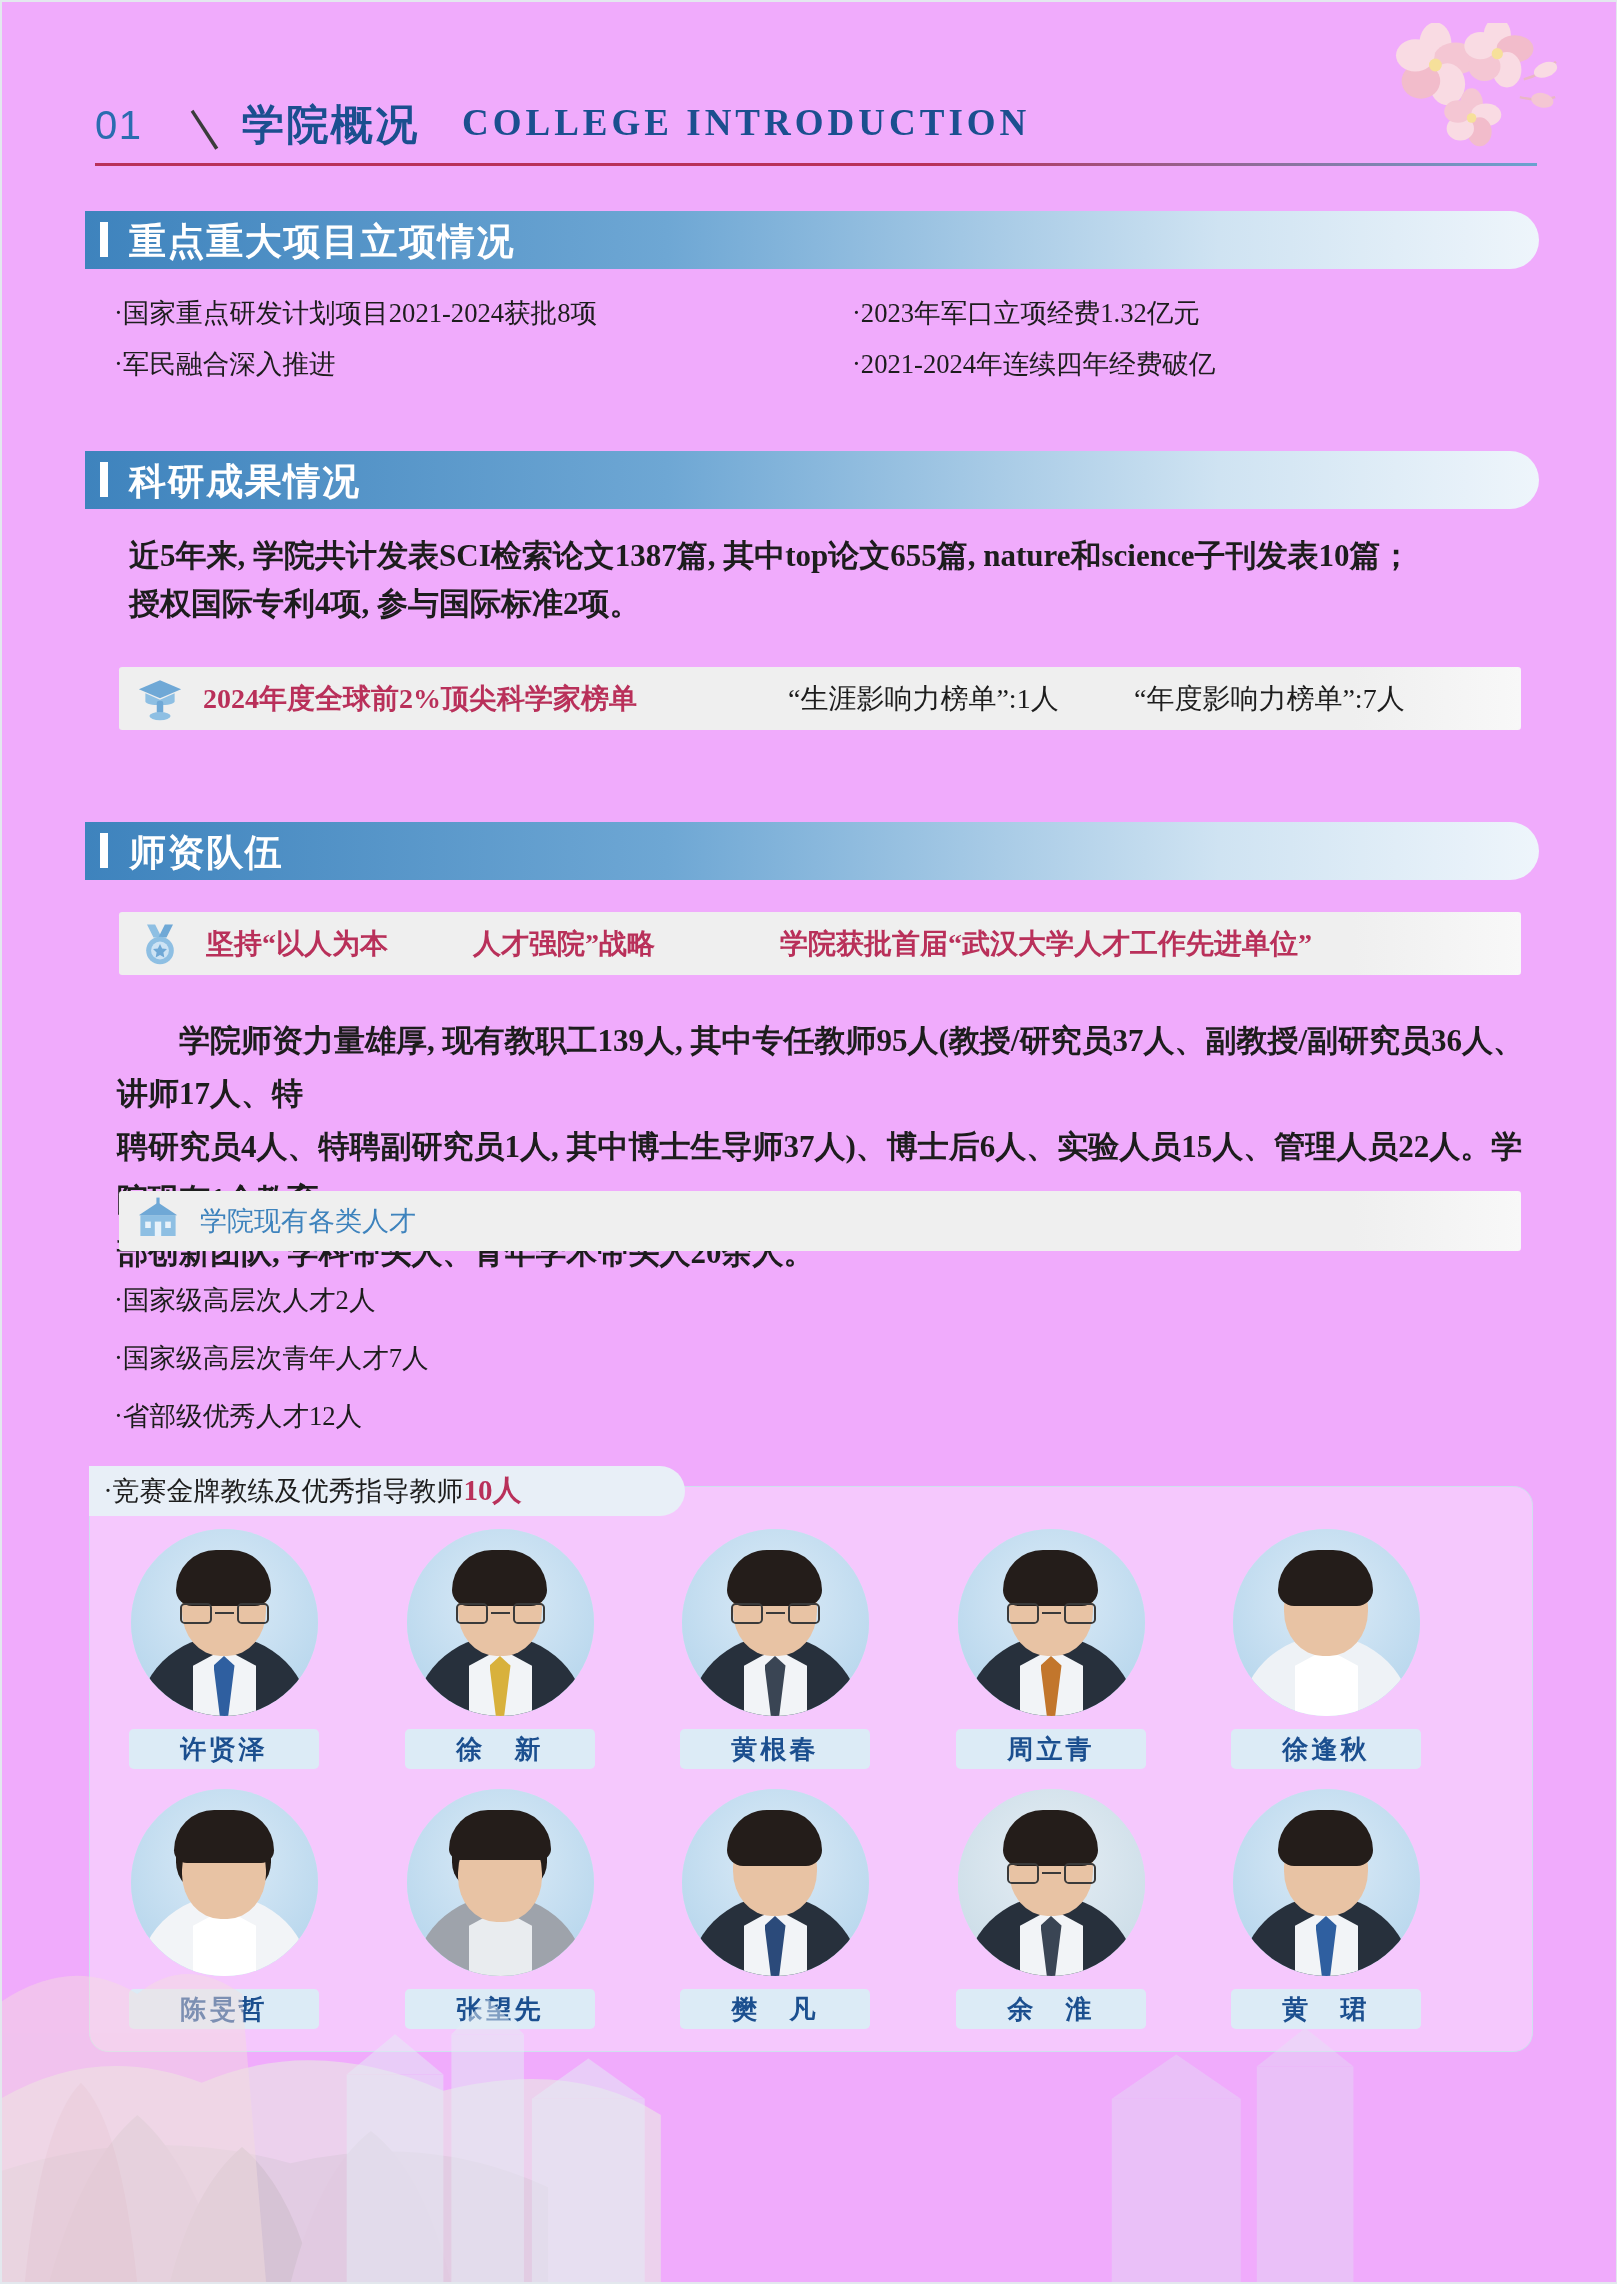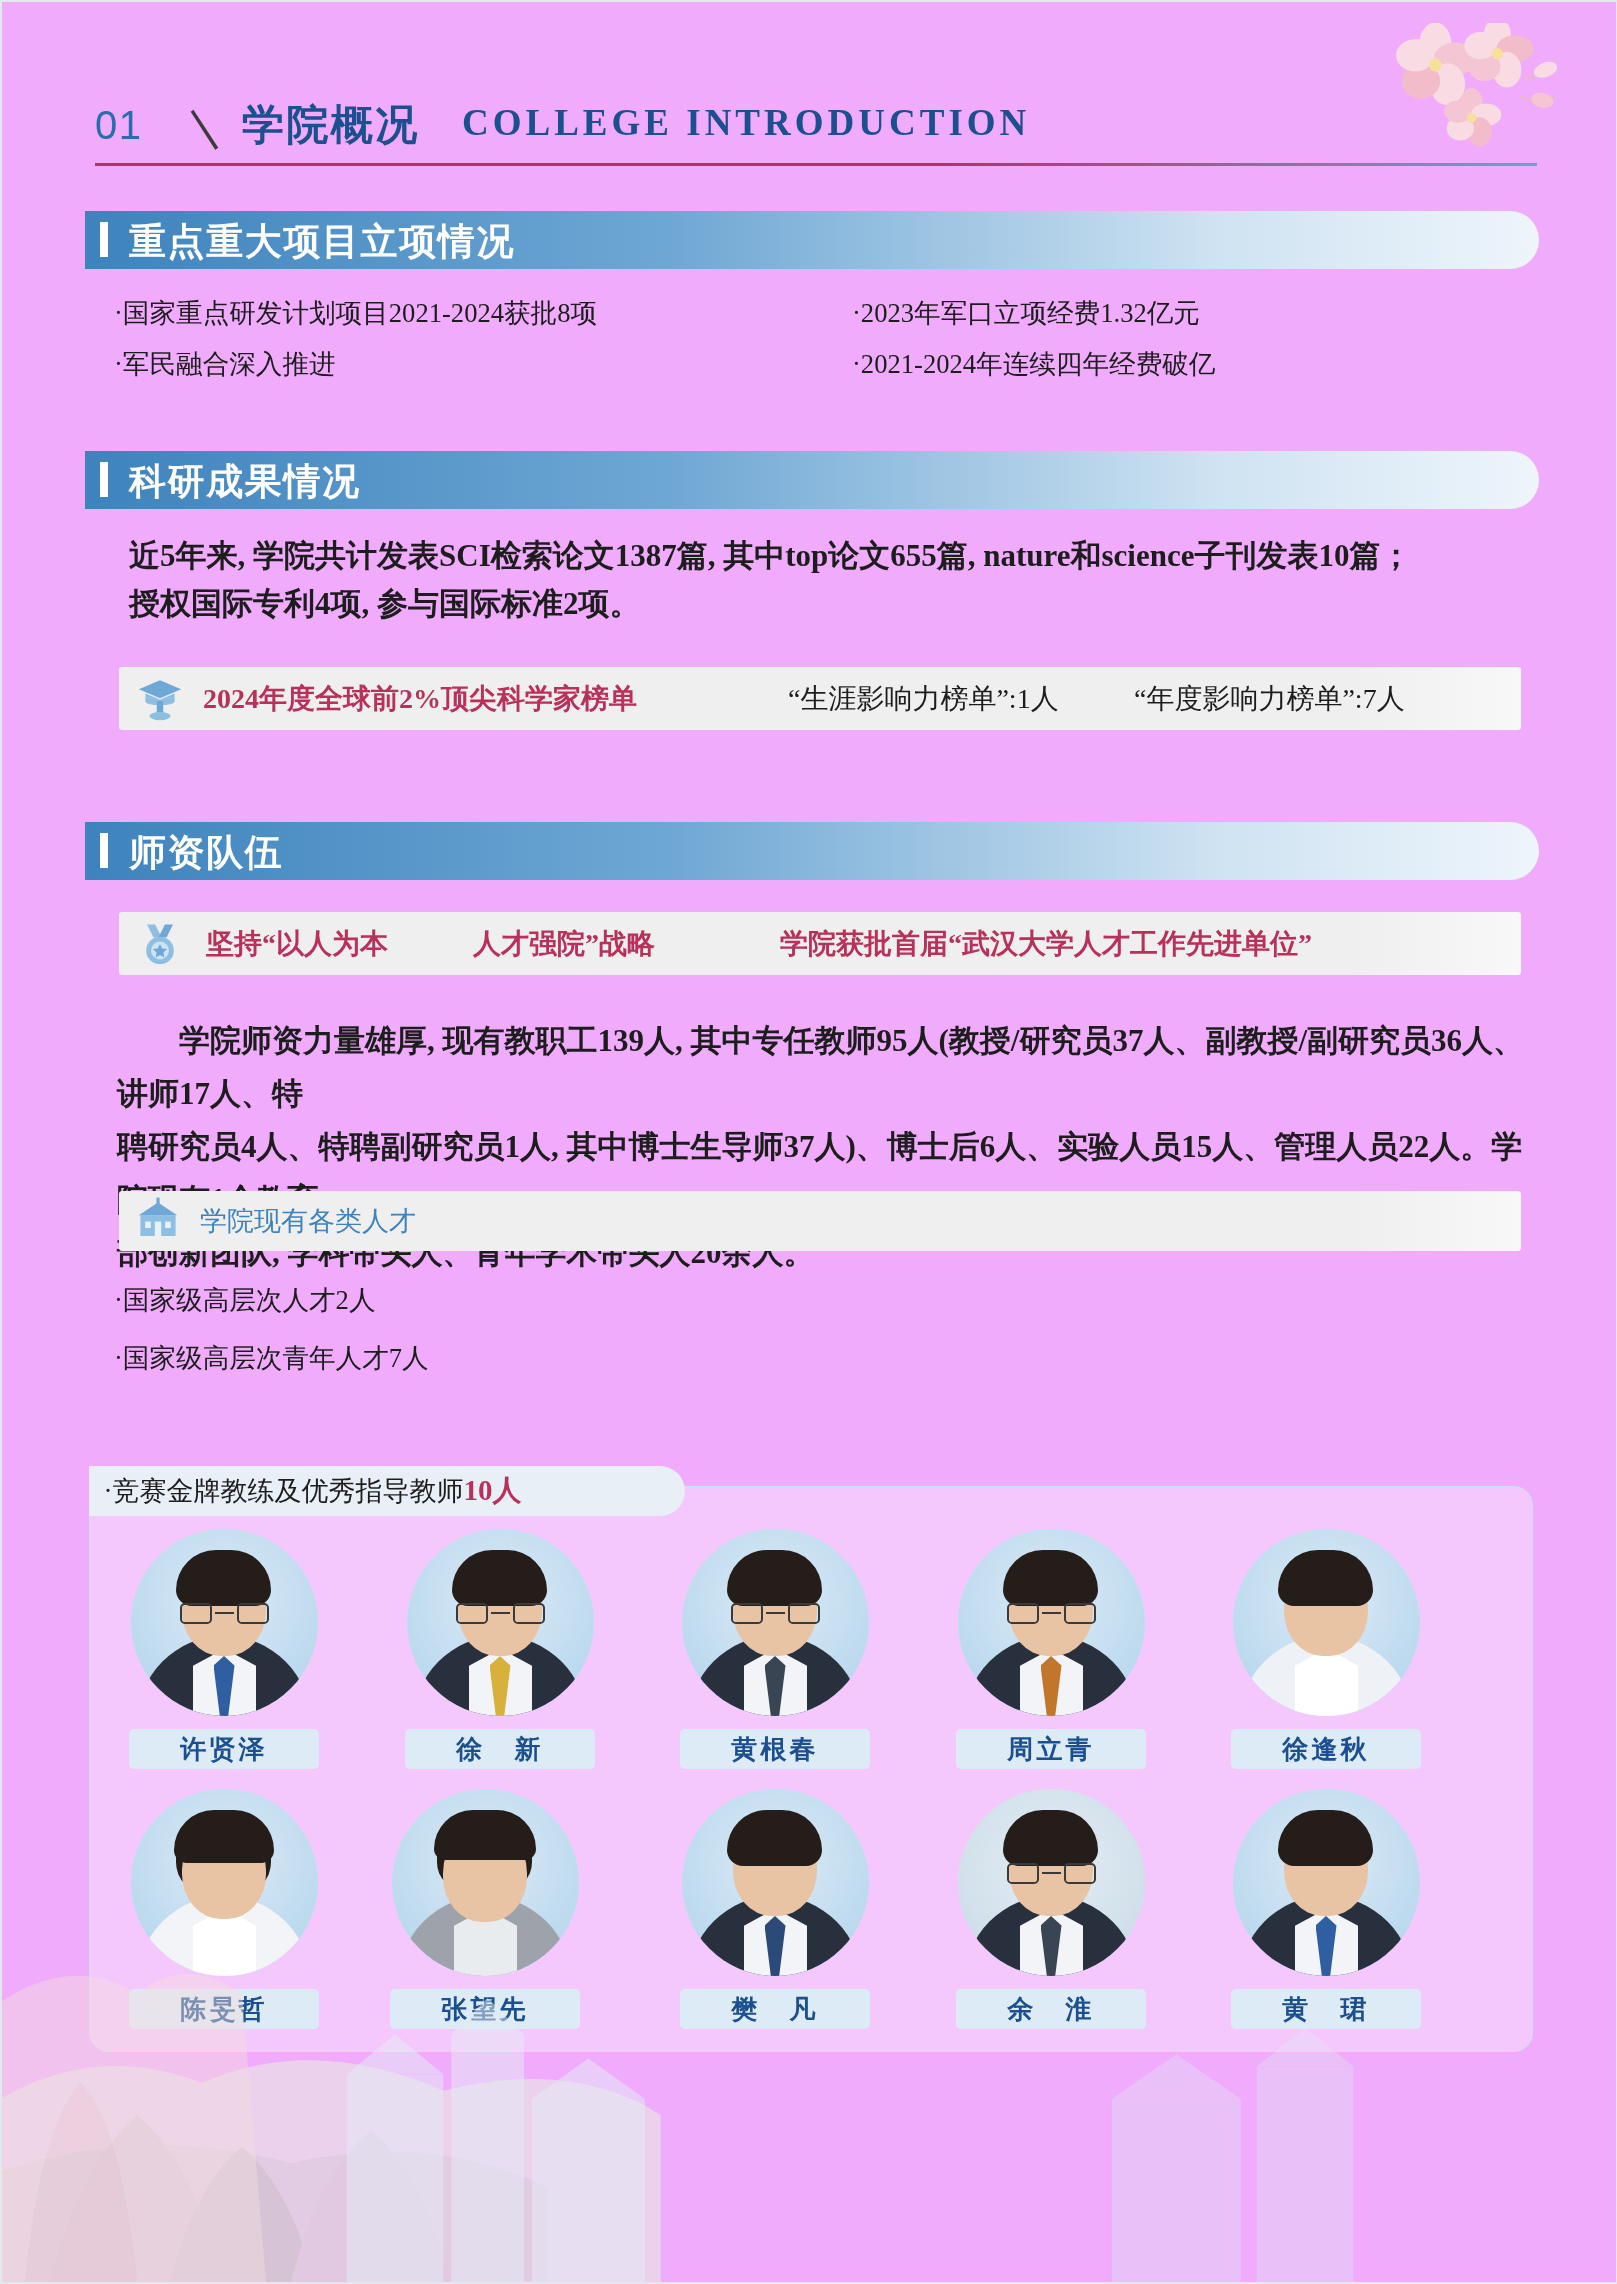--- a/index.html
+++ b/index.html
@@ -433,20 +433,21 @@
         <rect x="39" y="32" width="7" height="8" fill="#e8f2fa"></rect>
         <rect x="28" y="2" width="4" height="8" fill="#6fa8d6"></rect>
       </svg>
     </div>
     <div class="strip-inner" style="left:81px; height:60px; color:#3e83bd; font-size:27px;">学院现有各类人才</div>
   </div>
 
   <div class="bullets" style="left:114px; top:1271px; line-height:58px;">
     <div>·国家级高层次人才2人</div>
     <div>·国家级高层次青年人才7人</div>
+    <div>·省部级优秀人才12人</div>
   </div>
 
   <div class="talent-box"></div>
   <div class="talent-tag">
     <span>·竞赛金牌教练及优秀指导教师</span>
     <b>10人</b>
   </div>
 
   <div class="person" style="left:379px; top:1529px;">
     <div class="photo">
@@ -528,21 +529,21 @@
       <span class="bg"></span>
       <span class="body" style="background:#f2f4f7;"></span>
       <span class="shirt" style="background:#ffffff;"></span>
       <span class="head"></span>
       <span class="hair" style="height:84px; border-radius:48px 48px 32px 32px;"></span>
       <span class="head" style="top:32px;"></span>
       <span class="hair" style="height:53px; width:100px; margin-left:-50px; border-radius:50px 50px 16px 16px;"></span>
     </div>
     <div class="name-plate">陈旻哲</div>
   </div>
-  <div class="person" style="left:364px; top:1789px;">
+  <div class="person" style="left:379px; top:1789px;">
     <div class="photo">
       <span class="bg"></span>
       <span class="body" style="background:#9ea3ab;"></span>
       <span class="shirt" style="background:#e9ecef;"></span>
       <span class="head"></span>
       <span class="hair" style="height:81px; border-radius:48px 48px 29px 29px;"></span>
       <span class="head" style="top:35px;"></span>
       <span class="hair" style="height:50px; width:102px; margin-left:-51px; border-radius:51px 51px 14.5px 14.5px;"></span>
     </div>
     <div class="name-plate">张望先</div>

